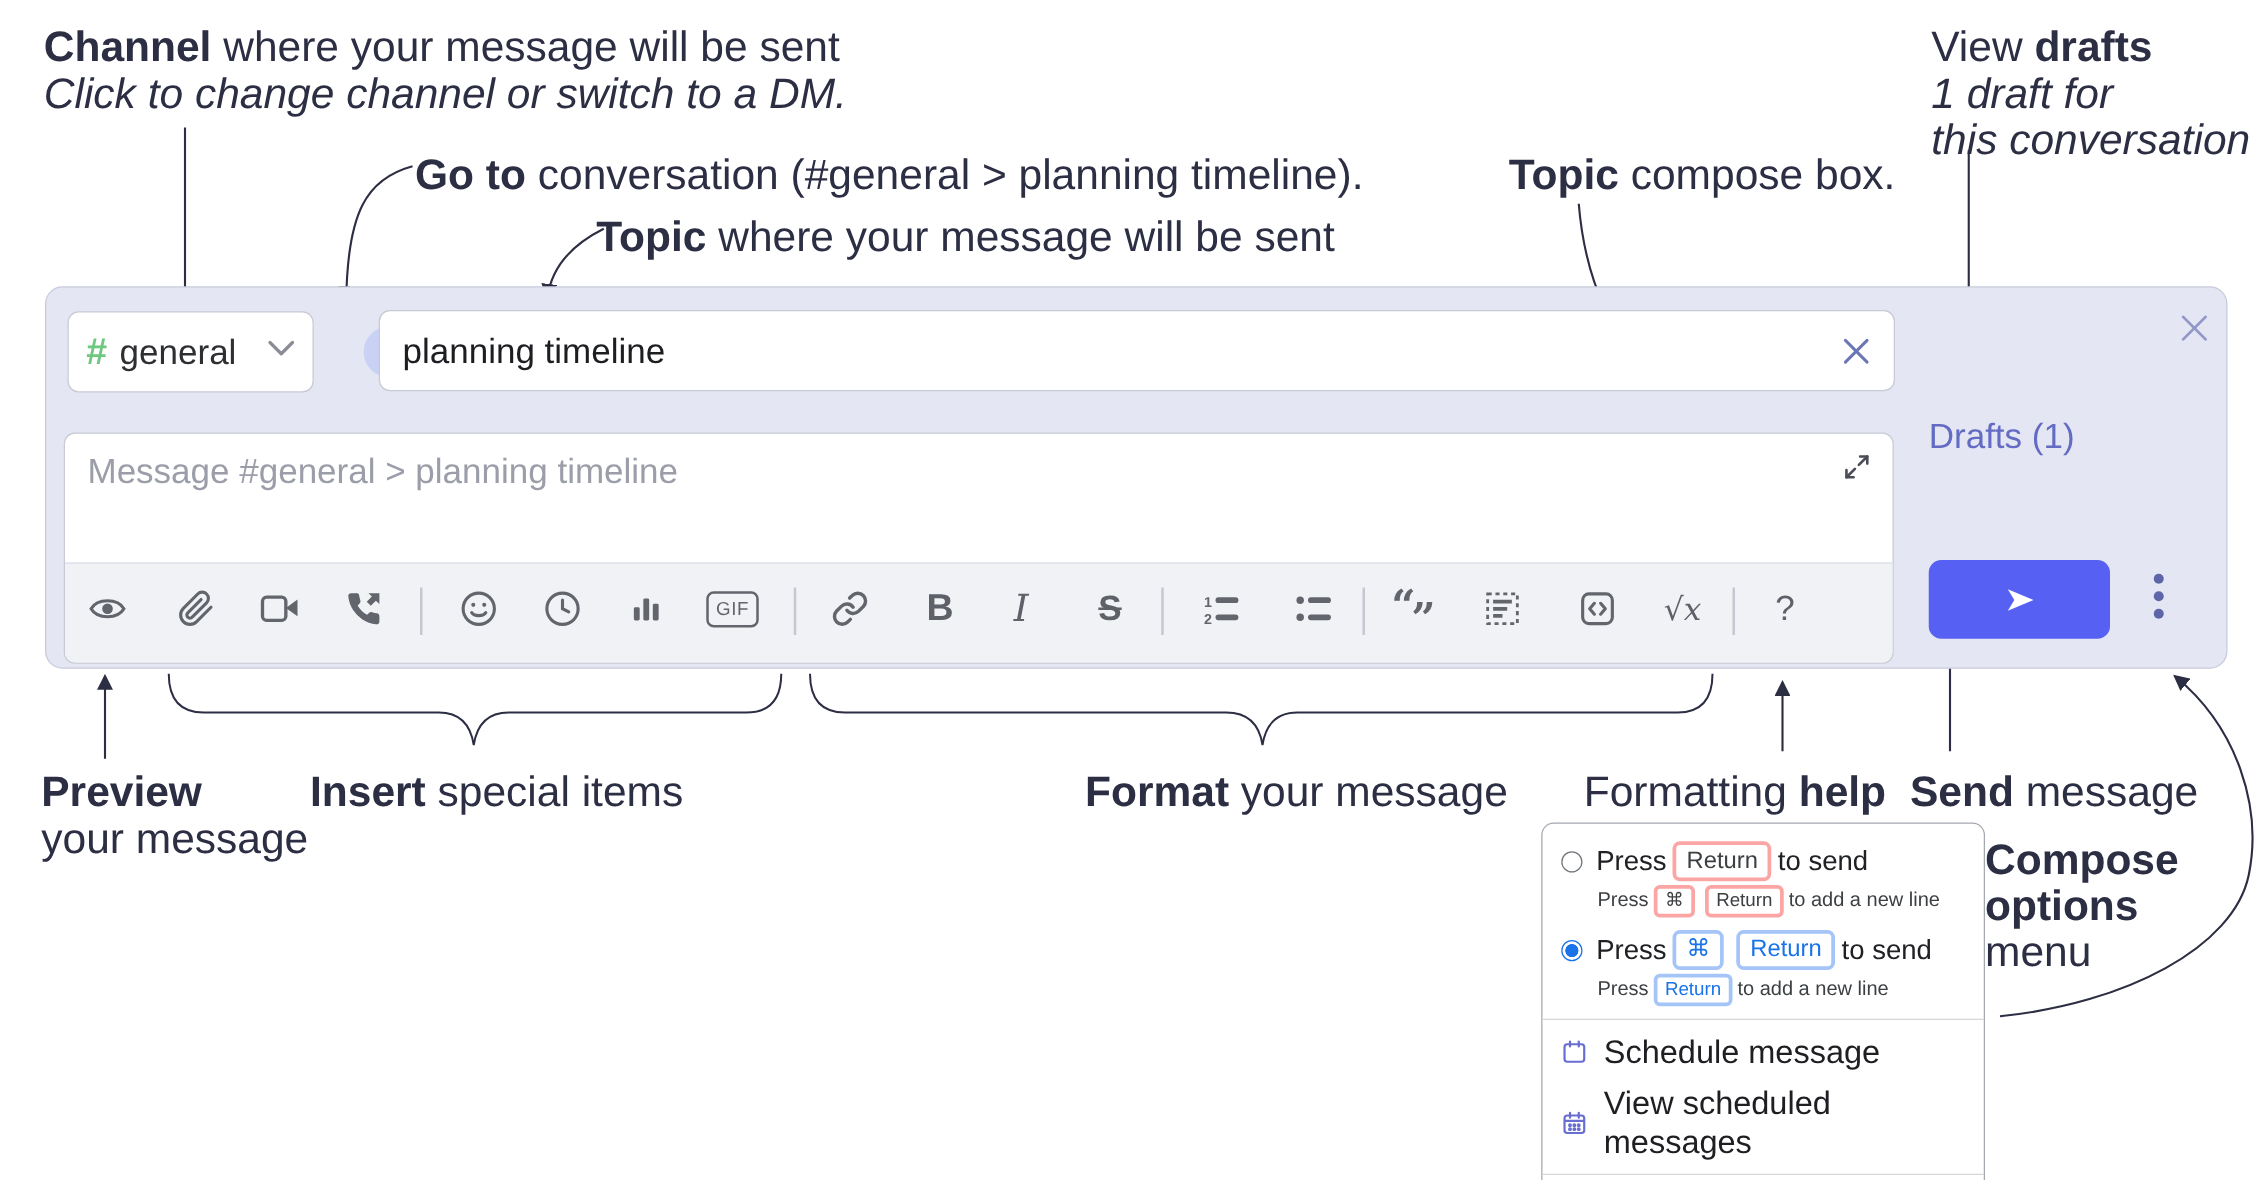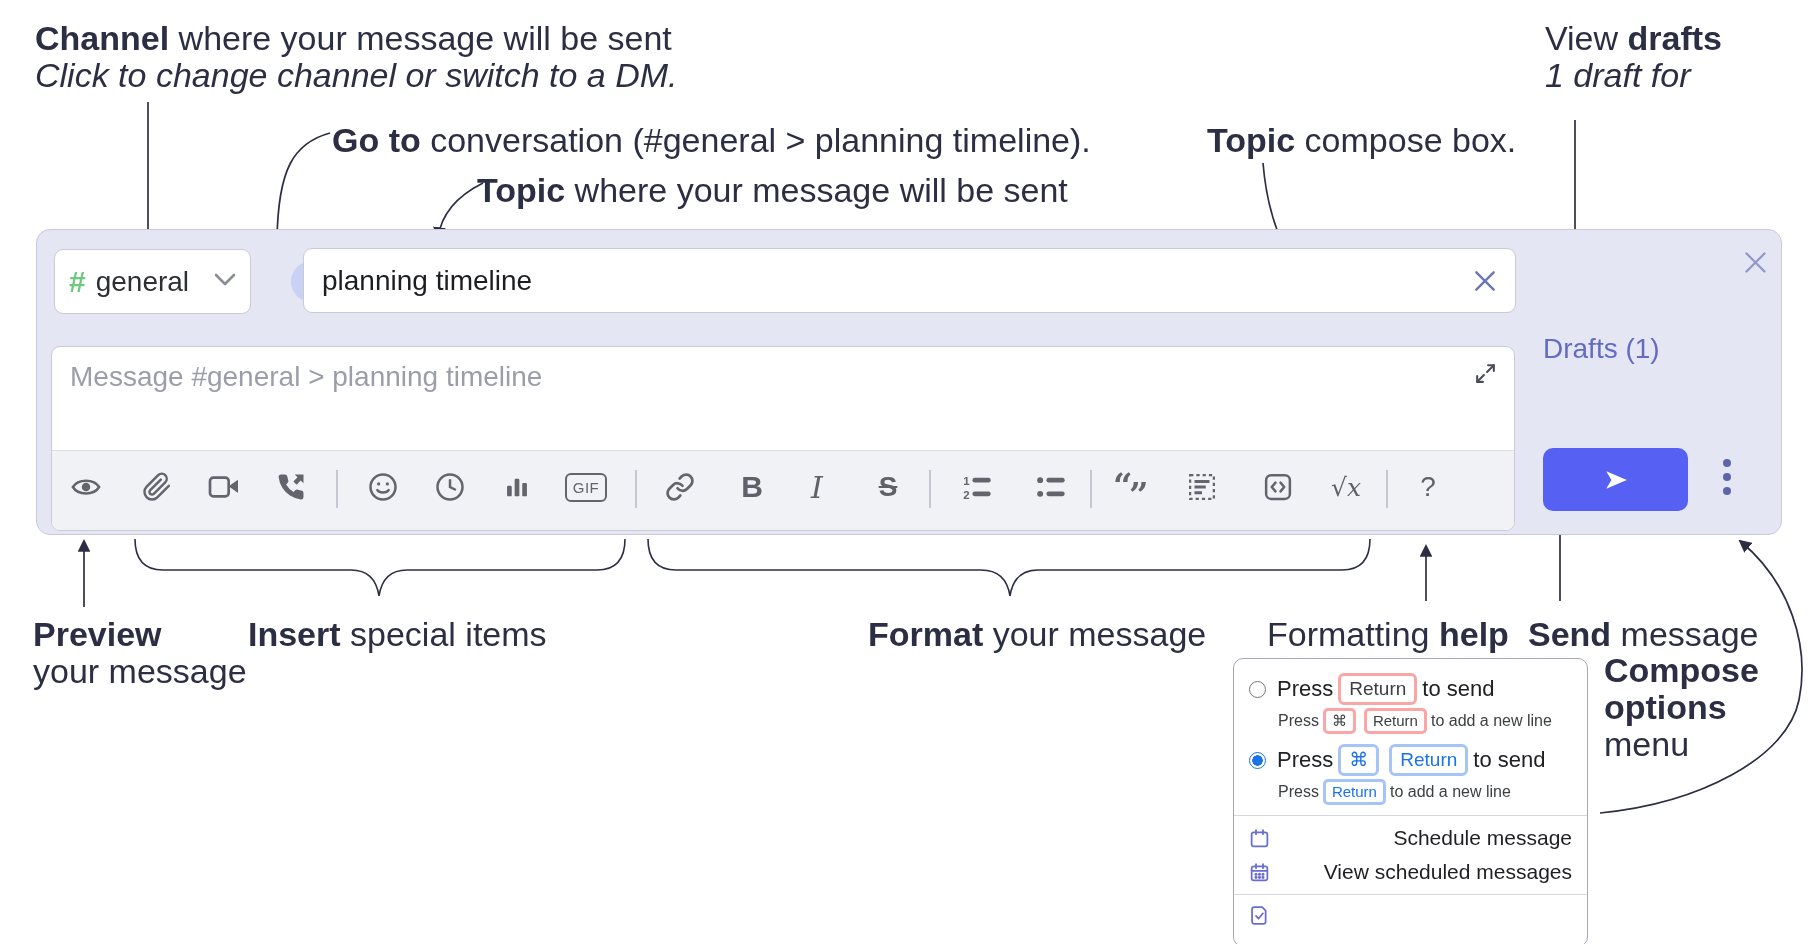--- a/index.html
+++ b/index.html
@@ -75,21 +75,21 @@
   .popt{display:flex;align-items:center;font-size:22px;color:#202124;margin:2px 0;cursor:pointer;}
   .psub{font-size:16px;color:#3c4043;margin:3px 0 10px 29px;display:flex;align-items:center;}
   .radio{width:17px;height:17px;border:1.5px solid #70757a;border-radius:50%;margin-right:11px;
     box-sizing:border-box;flex:none;background:#fff;}
   .radio.sel{border-color:#1a73e8;background:radial-gradient(circle,#1a73e8 0 5px,#fff 5.5px);}
   kbd{display:inline-block;font-family:"Liberation Sans",sans-serif;border:3px solid #fca5a5;
     border-radius:6px;padding:0 8px;margin:0 5px;font-size:19px;line-height:26px;color:#3c4043;background:#fff;}
   kbd.sm{font-size:15px;line-height:20px;padding:0 6px;border-radius:5px;margin:0 4px;}
   kbd.blue{color:#1a73e8;border-color:#a5c5f9;}
   .pdiv{border:none;border-top:1px solid #d5d7da;margin:8px -15px;}
-  .pitem{display:flex;align-items:center;gap:13px;font-size:21px;color:#1f1f23;margin:10px 0;cursor:pointer;justify-content:space-between;}
+  .pitem{display:flex;align-items:center;gap:13px;font-size:26px;color:#1f1f23;margin:10px 0;cursor:pointer;}
   .pitem svg{flex:none;color:#686dd1;}
 </style>
 </head>
 <body>
 
 <div id="canvas">
 
   <svg id="arrows" width="1814" height="944" viewBox="0 0 1814 944">
     <defs>
       <marker id="arr" viewBox="0 0 10 10" refX="8.5" refY="5" markerWidth="7.5" markerHeight="7.5" orient="auto">
@@ -120,20 +120,21 @@
   </div>
   <div class="ann" style="left:477px;top:172px;">
     <span class="b">Topic</span><span> where your message will be sent</span>
   </div>
   <div class="ann" style="left:1207px;top:122px;">
     <span class="b">Topic</span><span> compose box.</span>
   </div>
   <div class="ann" style="left:1545px;top:20px;">
     <div><span>View </span><span class="b">drafts</span></div>
     <div class="i">1 draft for</div>
+    <div class="i">this conversation</div>
   </div>
 
   <div class="compose">
 
     <div class="chanbox">
       <span class="hash">#</span>
       <span class="channame">general</span>
       <span class="chev">
         <svg width="22" height="14" viewBox="0 0 22 14" fill="none" stroke="#8a8d96" stroke-width="2.6" stroke-linecap="round" stroke-linejoin="round">
             <polyline points="2,2 11,11 20,2"></polyline>
@@ -313,21 +314,21 @@
   </div>
   <div class="ann" style="left:868px;top:616px;">
     <span class="b">Format</span><span> your message</span>
   </div>
   <div class="ann" style="left:1267px;top:616px;">
     <span>Formatting </span><span class="b">help</span>
   </div>
   <div class="ann" style="left:1528px;top:616px;">
     <span class="b">Send</span><span> message</span>
   </div>
-  <div class="ann" style="left:1588px;top:652px;margin-left:16px;">
+  <div class="ann" style="left:1588px;top:670px;">
     <div class="b">Compose</div>
     <div class="b">options</div>
     <div>menu</div>
   </div>
 
   <div class="popup">
     <div class="popt">
       <span class="radio"></span>
       <span>Press</span>
         <kbd>Return</kbd>

